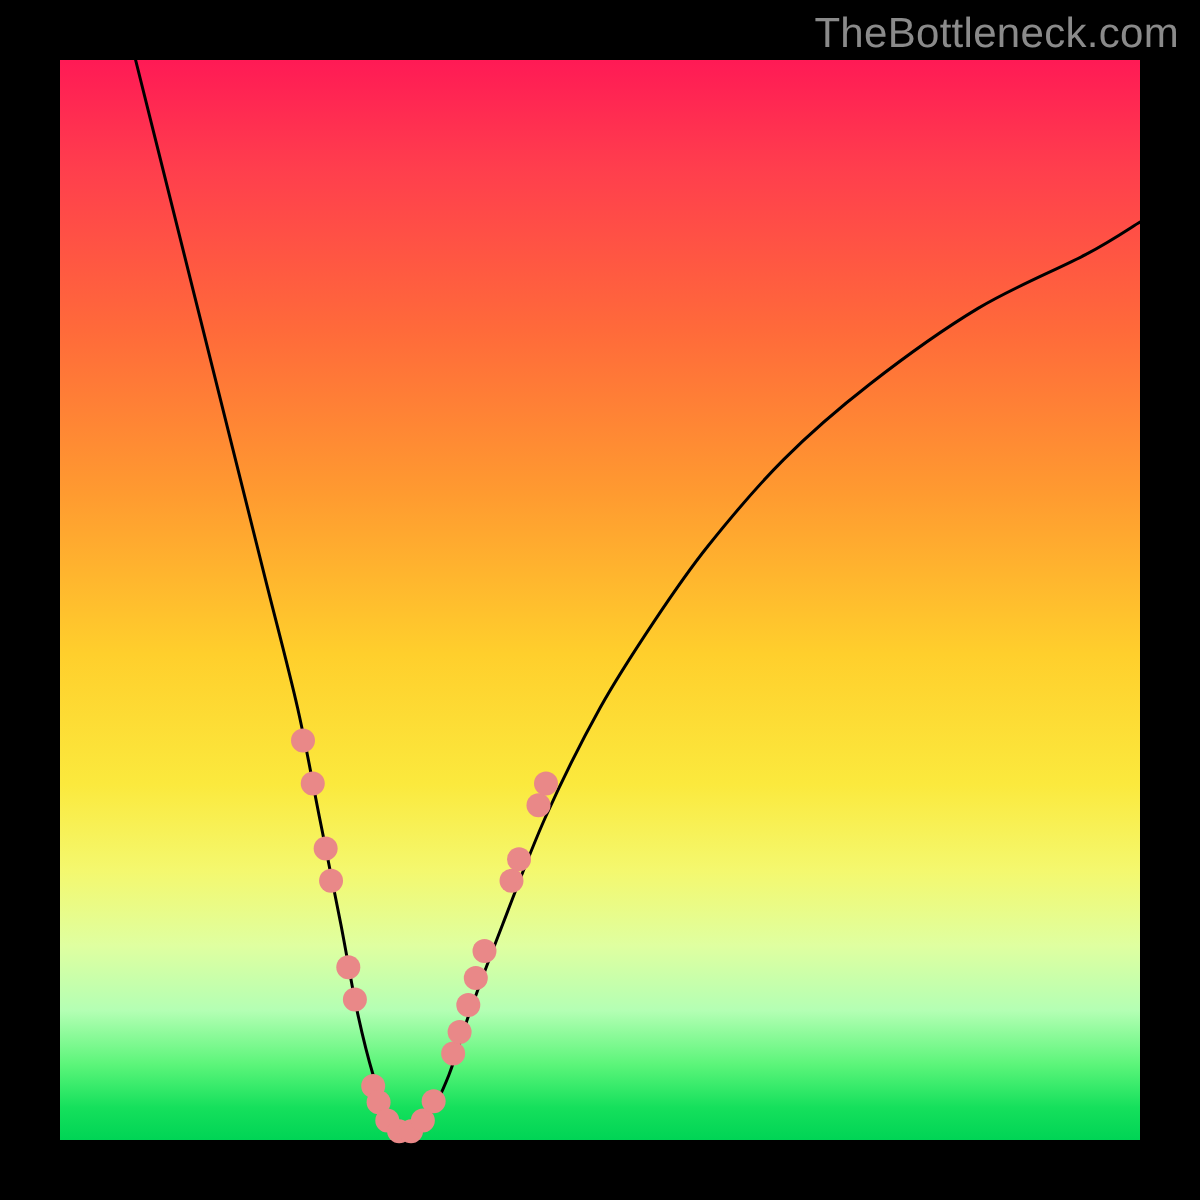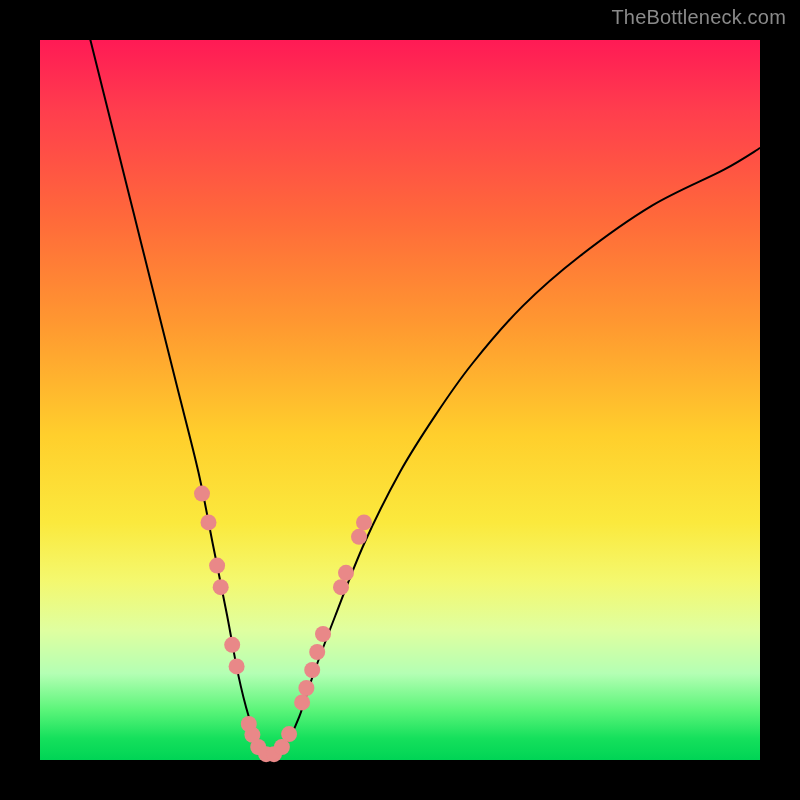--- a/index.html
+++ b/index.html
@@ -38,21 +38,21 @@
       #5cf57a 93%,
       #15e05c 97%,
       #00d455 100%
     );
   }
   .watermark {
     position: absolute;
     top: 6px;
     right: 14px;
     color: #8a8a8a;
-    font-size: 20px;
+    font-size: 28px;
     letter-spacing: 0.2px;
     font-weight: 400;
     user-select: none;
   }
   svg.overlay {
     position: absolute;
     left: 0;
     top: 0;
     width: 720px;
     height: 720px;

